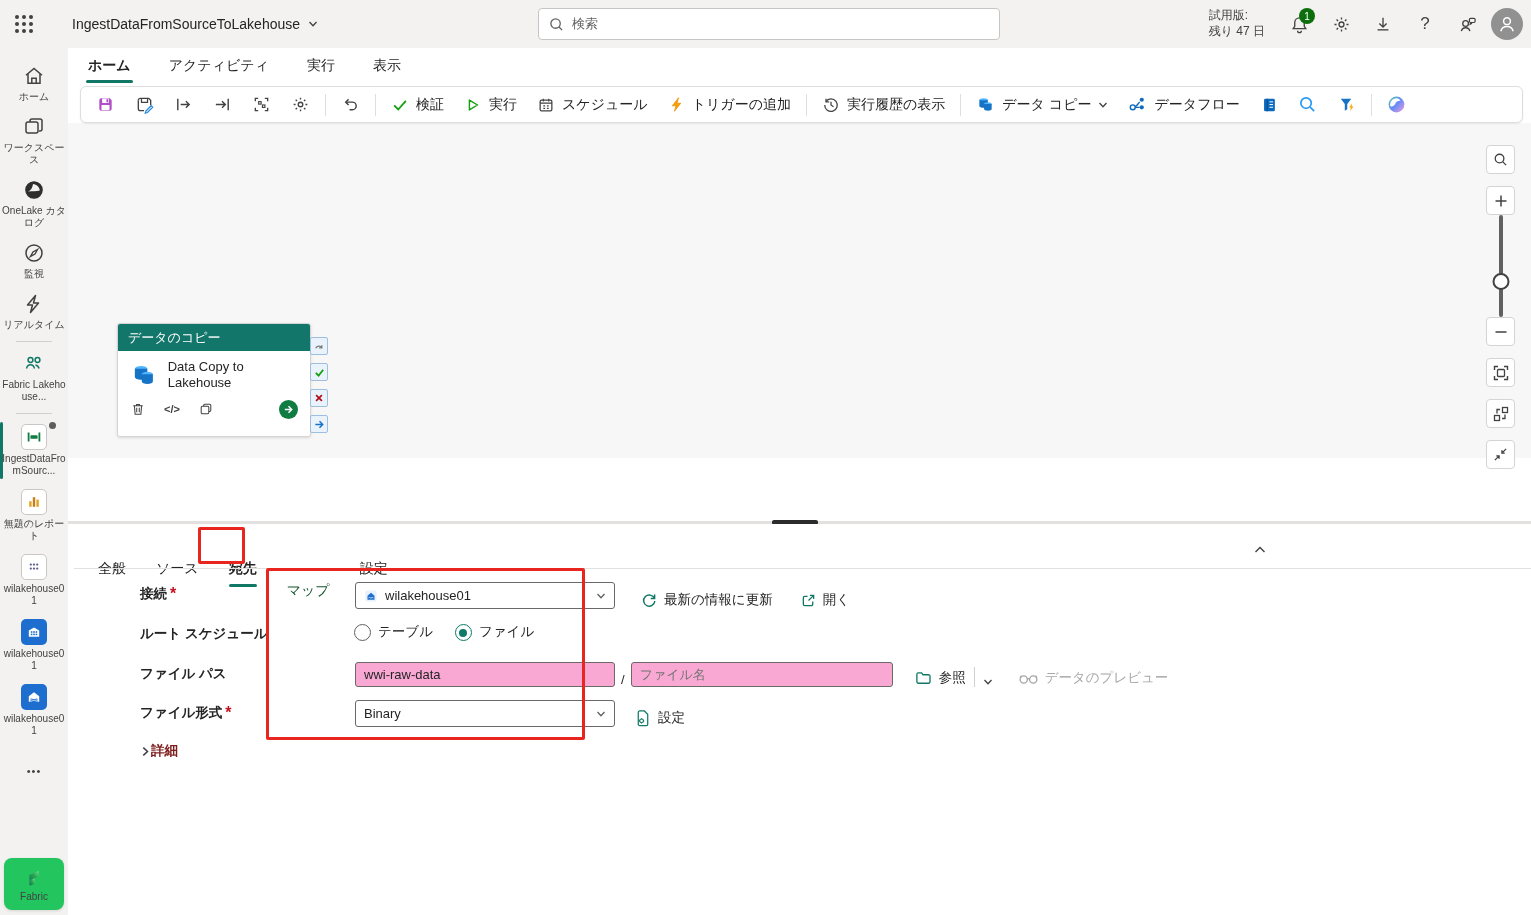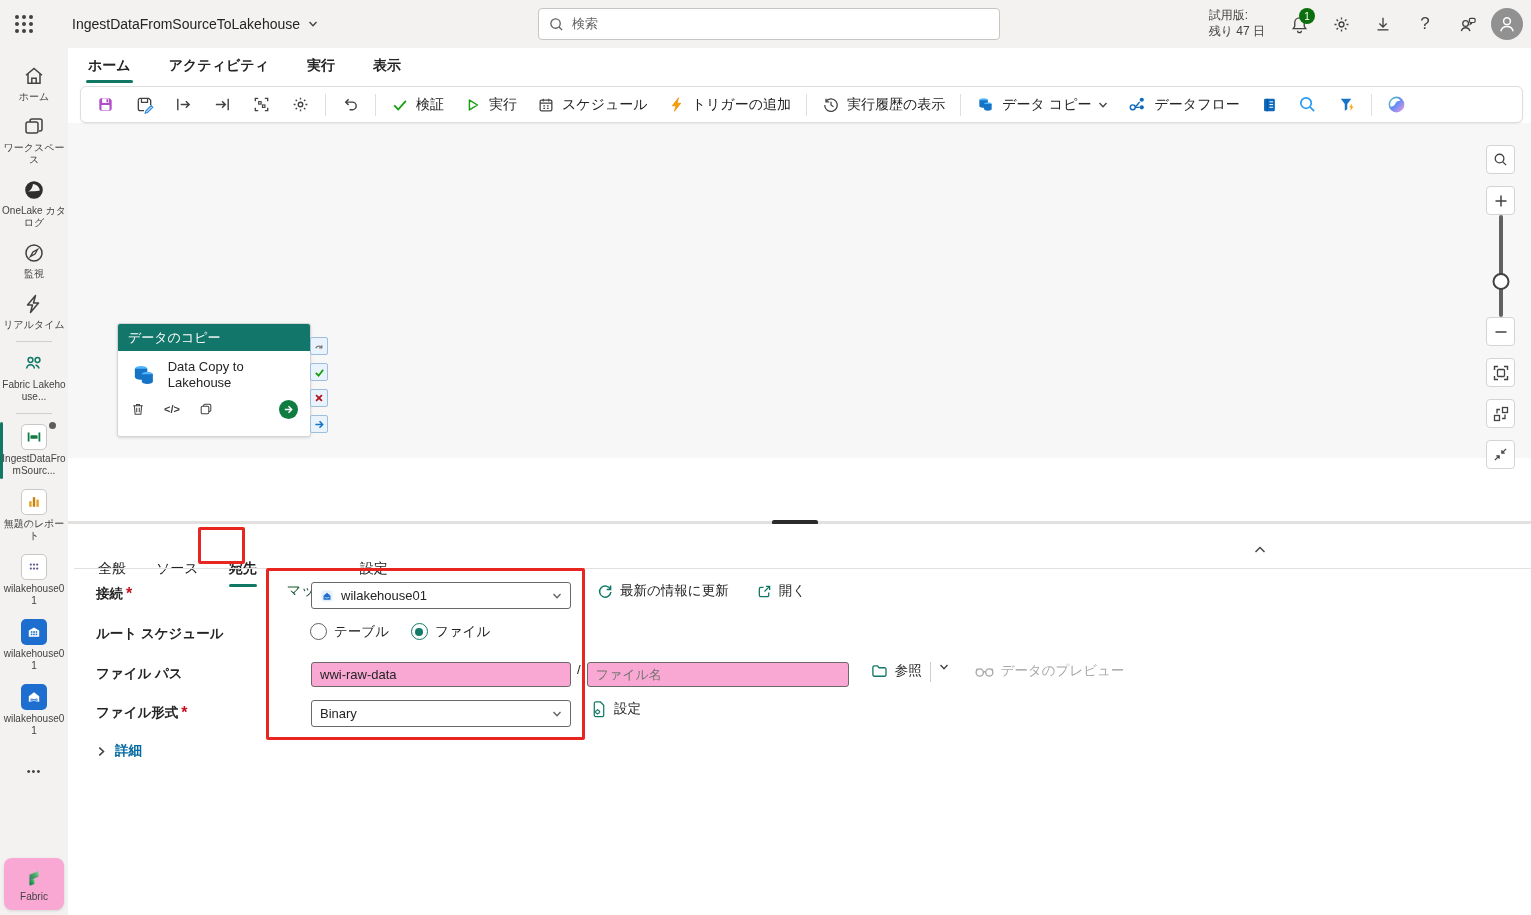--- a/index.html
+++ b/index.html
@@ -22,26 +22,26 @@
 
   
   .rail { position:absolute; left:0; top:48px; width:68px; height:867px; background:#f3f2f1; z-index:4; }
   .rail-item { width:68px; display:flex; flex-direction:column; align-items:center; gap:3px; padding:6px 2px; cursor:pointer; position:relative; }
   .rail-item .lbl { font-size:10px; color:#424242; text-align:center; line-height:1.2; word-break:break-all; }
   .rail-sep { width:36px; height:1px; background:#d1cfcd; margin:4px auto; }
   .rail-item.selected::before { content:""; position:absolute; left:0; top:4px; bottom:4px; width:3px; background:#117865; border-radius:2px; }
   .dot-unsaved { position:absolute; top:4px; right:12px; width:7px; height:7px; border-radius:50%; background:#5f5d5b; }
   .art-icon { width:26px; height:26px; border-radius:5px; display:flex; align-items:center; justify-content:center; }
   .art-outline { background:#fff; border:1px solid #c9c7c5; }
-  .fabric-card { position:absolute; left:4px; bottom:5px; width:60px; height:52px; background:#f9a8d4; border-radius:8px; box-shadow:0 1px 3px rgba(0,0,0,.12); display:flex; flex-direction:column; align-items:center; justify-content:center; gap:2px; cursor:pointer; }
+  .fabric-card { position:absolute; left:4px; bottom:5px; width:60px; height:52px; background:#22c55e; border-radius:8px; box-shadow:0 1px 3px rgba(0,0,0,.12); display:flex; flex-direction:column; align-items:center; justify-content:center; gap:2px; cursor:pointer; }
   .fabric-card .lbl { font-size:10px; color:#424242; }
 
   
   .menubar { position:absolute; left:68px; top:48px; width:1463px; height:36px; background:#fff; display:flex; align-items:center; gap:34px; padding-left:18px; }
-  .mtab { font-size:14px; color:#242424; cursor:pointer; position:relative; padding:6px 2px;font-weight:bold; }
+  .mtab { font-size:14px; color:#242424; cursor:pointer; position:relative; padding:6px 2px; }
   .mtab.active { font-weight:bold; }
   .mtab.active::after { content:""; position:absolute; left:0; right:0; bottom:-2px; height:3px; border-radius:2px; background:#117865; }
 
   
   .toolbar { position:absolute; left:80px; top:86px; width:1443px; height:37px; background:#fff; border:1px solid #e0dedc; border-radius:6px; box-shadow:0 1px 2px rgba(0,0,0,.07); display:flex; align-items:center; padding:4px 6px; gap:2px; z-index:3; }
   .tool { height:30px; display:flex; align-items:center; gap:7px; padding:0 9px; border-radius:4px; font-size:14px; color:#242424; cursor:pointer; white-space:nowrap; }
   .tdiv { width:1px; height:22px; background:#e0dedc; margin:0 4px; }
 
   
   .canvas { position:absolute; left:68px; top:123px; width:1463px; height:335px; background:#f7f7f7; }
@@ -68,35 +68,35 @@
   
   .panel { position:absolute; left:74px; top:524px; width:1216px; height:391px; background:#fff; }
   .ptabs { position:absolute; left:22px; top:8px; display:flex; gap:26px; align-items:center; }
   .ptab { font-size:14px; color:#242424; cursor:pointer; position:relative; padding:6px 2px; }
   .ptab.active { font-weight:bold; }
   .ptab.active::after { content:""; position:absolute; left:2px; right:2px; bottom:-3px; height:3px; border-radius:2px; background:#117865; }
   .ptab.disabled { color:#14532d; cursor:default;margin-top:44px; }
   .pcollapse { position:absolute; right:18px; top:14px; width:24px; height:24px; display:flex; align-items:center; justify-content:center; color:#424242; cursor:pointer; }
   .psep { position:absolute; left:0; top:44px; width:1463px; height:1px; background:#e3e1df; }
 
-  .frow { position:absolute; display:flex; align-items:flex-start; }
+  .frow { position:absolute; display:flex; align-items:flex-end;margin-left:44px; }
   .flabel { font-size:13.5px; font-weight:bold; color:#242424; }
   .req { color:#c50f1f; margin-left:3px; font-weight:bold; }
   .dd { width:260px; height:27px; border:1px solid #6b6967; border-radius:3px; background:#fff; display:flex; align-items:center; gap:7px; padding:0 8px; font-size:13px; color:#242424; cursor:pointer; }
   .dd .caret { margin-left:auto; }
   .tin { height:25px; border:1px solid #6b6967; border-radius:3px; font-size:13px; color:#242424; padding:0 8px; font-family:inherit; background:#f9a8d4; }
   .tin::placeholder { color:#757371; }
   .linkbtn { display:flex; align-items:center; gap:7px; font-size:13.5px; color:#242424; cursor:pointer; white-space:nowrap; }
   .linkbtn.disabled { color:#a6a6a6; cursor:default; }
   .radio { width:17px; height:17px; border:1.5px solid #616161; border-radius:50%; display:inline-flex; align-items:center; justify-content:center; cursor:pointer; background:#fff; }
   .radio.checked { border-color:#0f7b68; }
   .radio.checked i { width:8px; height:8px; border-radius:50%; background:#0f7b68; }
   .rlabel { font-size:13.5px; color:#242424; margin:0 22px 0 7px; cursor:pointer; }
   .vdiv { width:1px; height:20px; background:#d1cfcd; margin:0 8px; }
-  .adv { display:flex; align-items:center; gap:8px; font-size:13.5px; font-weight:bold; color:#0369a1; cursor:pointer; }
+  .adv { display:flex; align-items:center; font-size:13.5px; font-weight:bold; color:#7f1d1d; cursor:pointer; }
 
   
   .anno { position:absolute; border:3px solid #e8251f; border-radius:2px; pointer-events:none; z-index:20; }
 
   svg { display:block; }
 </style>
 </head>
 <body>
 
 <div id="app">

